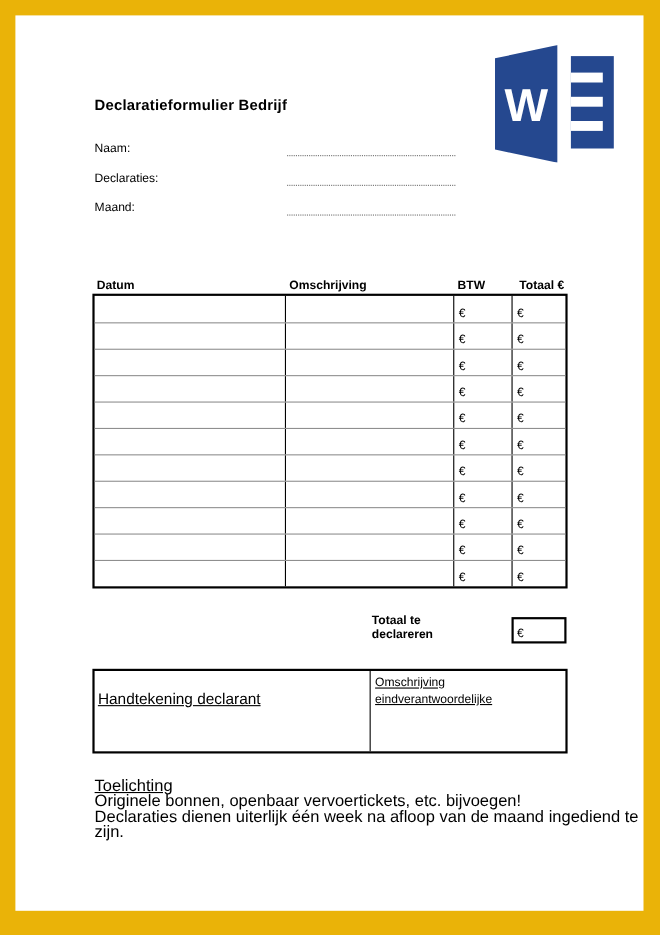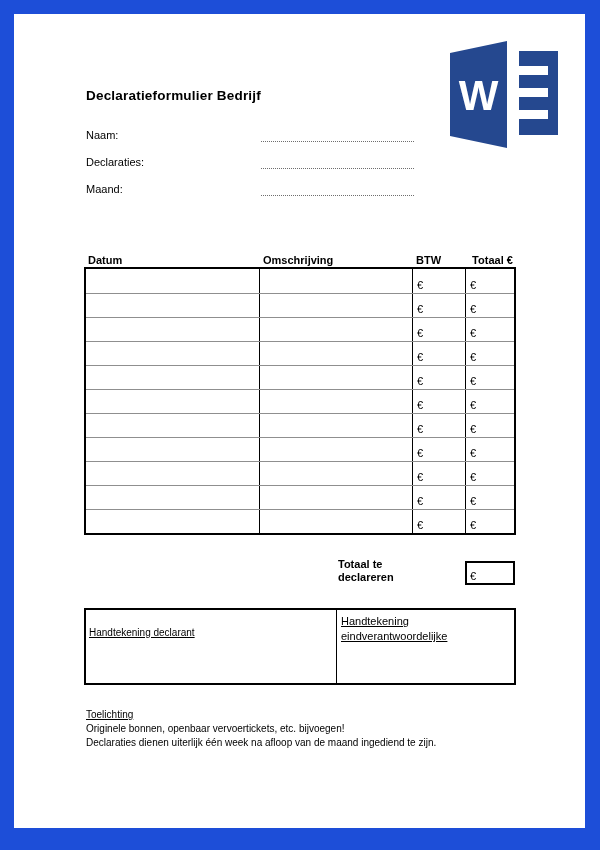--- a/index.html
+++ b/index.html
@@ -1,20 +1,20 @@
 <!DOCTYPE html>
 <html><head>
 <meta charset="utf-8">
 <style>
   html, body { margin: 0; padding: 0; background: #ffffff; }
   .page {
     position: relative;
     width: 600px;
     height: 850px;
-    background: #1d4ed8;
+    background: #eab308;
     font-family: "Liberation Sans", sans-serif;
     color: #000;
     overflow: hidden;
   }
   .inner {
     position: absolute;
     left: 14px; top: 14px;
     width: 571px; height: 814px;
     background: #ffffff;
   }
@@ -73,26 +73,26 @@
     border: 2px solid #000;
     display: flex; align-items: flex-end; padding: 0 3px 1px 3px;
     font-size: 11px;
   }
   
   .sig {
     position: absolute; left: 70px; top: 594px;
     width: 432px; height: 77px; box-sizing: border-box;
     border: 2px solid #000; display: flex;
   }
-  .sig-left { flex: 0 0 250px; box-sizing: border-box; padding: 17px 6px 0 3px; font-size: 10px; }
+  .sig-left { flex: 0 0 250px; box-sizing: border-box; padding: 17px 6px 0 3px; font-size: 14px; }
   .sig-right { flex: 1; box-sizing: border-box; border-left: 1px solid #000; padding: 4px 4px 0 4px; font-size: 11px; }
   .sig-text { text-decoration: underline; }
   .sig-wrap { display: inline-block; width: 130px; line-height: 15px; }
   
-  .notes { position: absolute; left: 72px; top: 694px; font-size: 10px; line-height: 14px; }
+  .notes { position: absolute; left: 72px; top: 694px; font-size: 15px; line-height: 14px; }
   .notes-heading { text-decoration: underline; }
   .notes p { margin: 0; }
 </style>
 </head>
 <body>
 
 <div class="page">
   <div class="inner">
 
     <div class="title">Declaratieformulier Bedrijf</div>
@@ -203,21 +203,21 @@
     <div class="totals-label">Totaal te declareren</div>
     <div class="totals-box">
       <span>€</span>
     </div>
 
     <div class="sig">
       <div class="sig-left">
         <span class="sig-text">Handtekening declarant</span>
       </div>
       <div class="sig-right">
-        <span class="sig-wrap sig-text">Handtekening eindverantwoordelijke</span>
+        <span class="sig-wrap sig-text">Omschrijving eindverantwoordelijke</span>
       </div>
     </div>
 
     <div class="notes">
       <p class="notes-heading">Toelichting</p>
       <p>Originele bonnen, openbaar vervoertickets, etc. bijvoegen!</p>
       <p>Declaraties dienen uiterlijk één week na afloop van de maand ingediend te zijn.</p>
     </div>
 
   </div>

